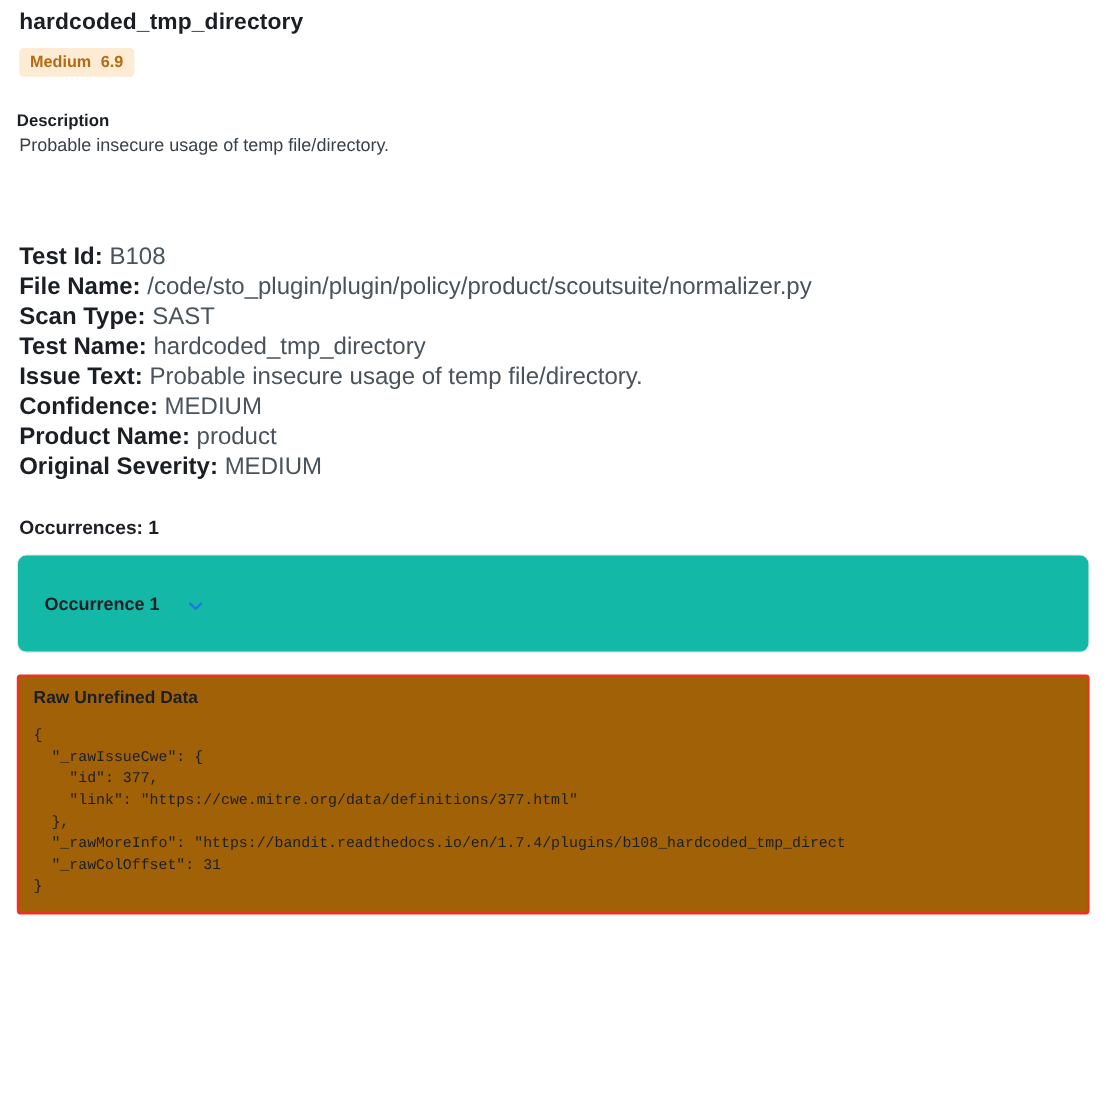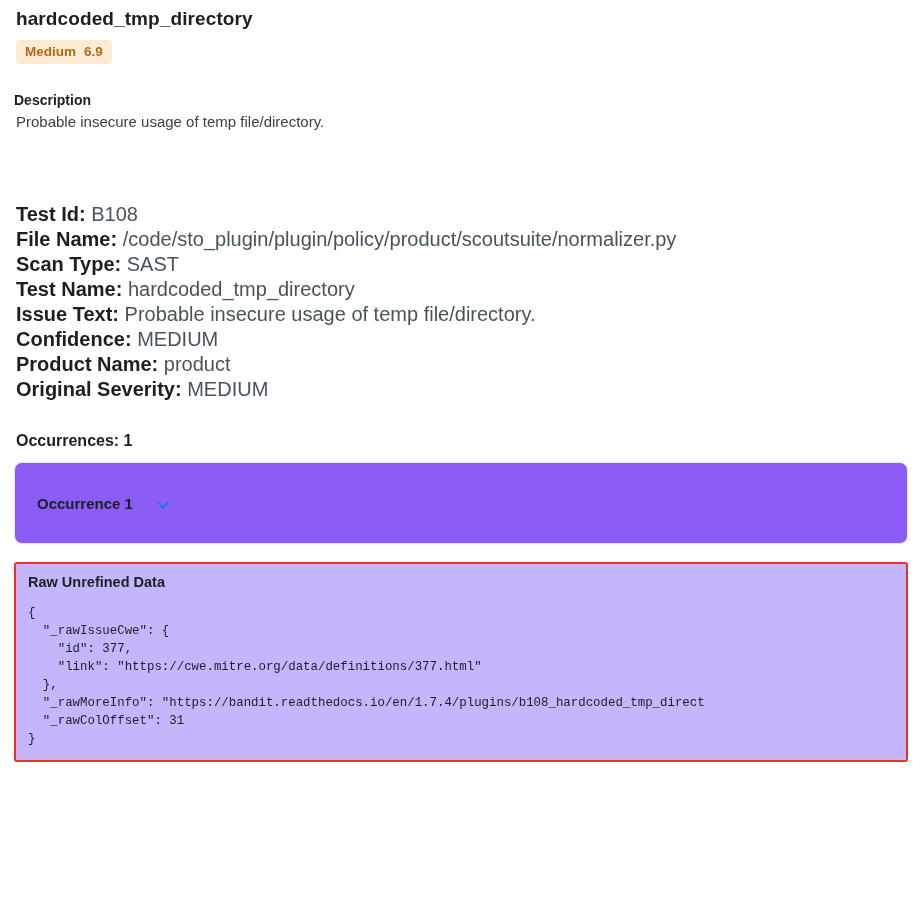--- a/index.html
+++ b/index.html
@@ -80,21 +80,21 @@
     margin: 30px 0 12px 2px;
   }
   .occ-card {
     border: 1px solid #e3e6ea;
     border-radius: 8px;
     height: 82px;
     box-sizing: border-box;
     display: flex;
     align-items: center;
     padding-left: 22px;
-    background: #8b5cf6;
+    background: #14b8a6;
     gap: 12px;
   }
   .occ-card-label {
     font-size: 15px;
     font-weight: bold;
     color: #1b1f24;
     margin-right: 10px;
   }
   .chev {
     display: inline-block;
@@ -104,21 +104,21 @@
     top: 2px;
   }
   .chev svg { display: block; }
 
   .raw-box {
     margin-top: 18px;
     border: 2px solid #ef3124;
     border-radius: 3px;
     padding: 10px 12px 12px 12px;
     box-sizing: border-box;
-    background: #c4b5fd;
+    background: #a16207;
     overflow: hidden;
   }
   .raw-title {
     font-size: 14.5px;
     font-weight: bold;
     color: #1b1f24;
     margin-bottom: 14px;
   }
   .raw-code {
     font-family: "Liberation Mono", "DejaVu Sans Mono", monospace;

